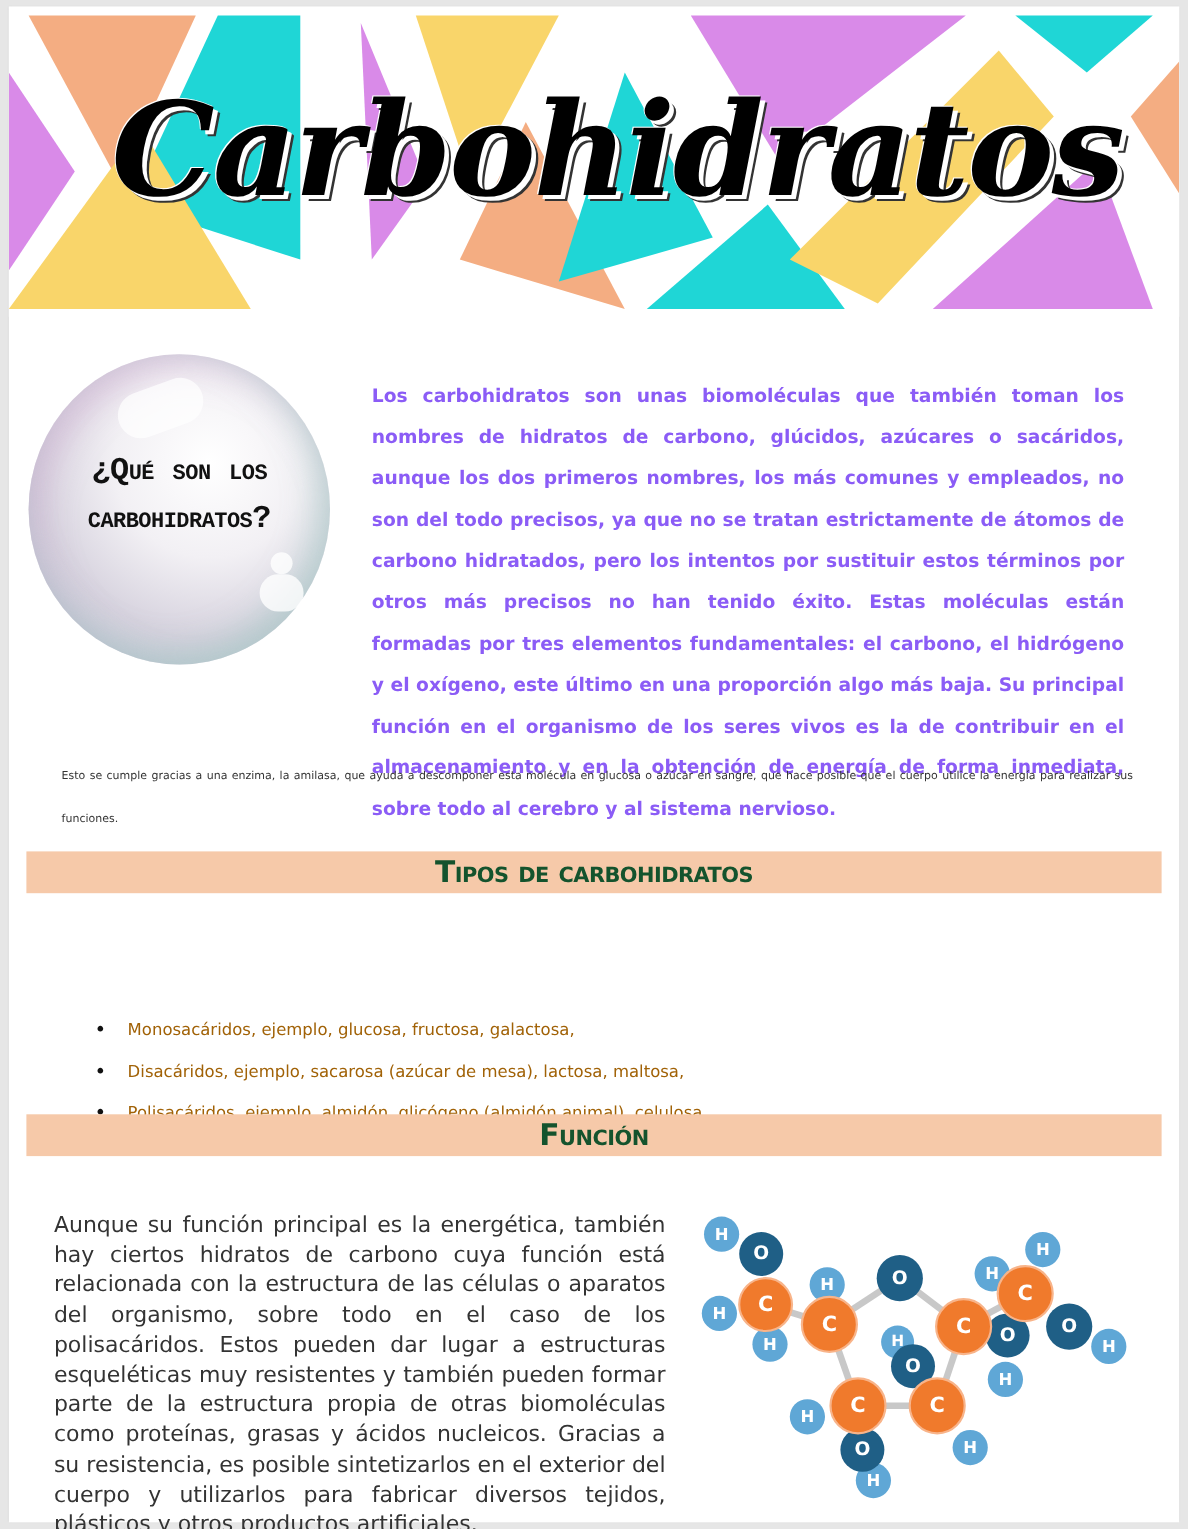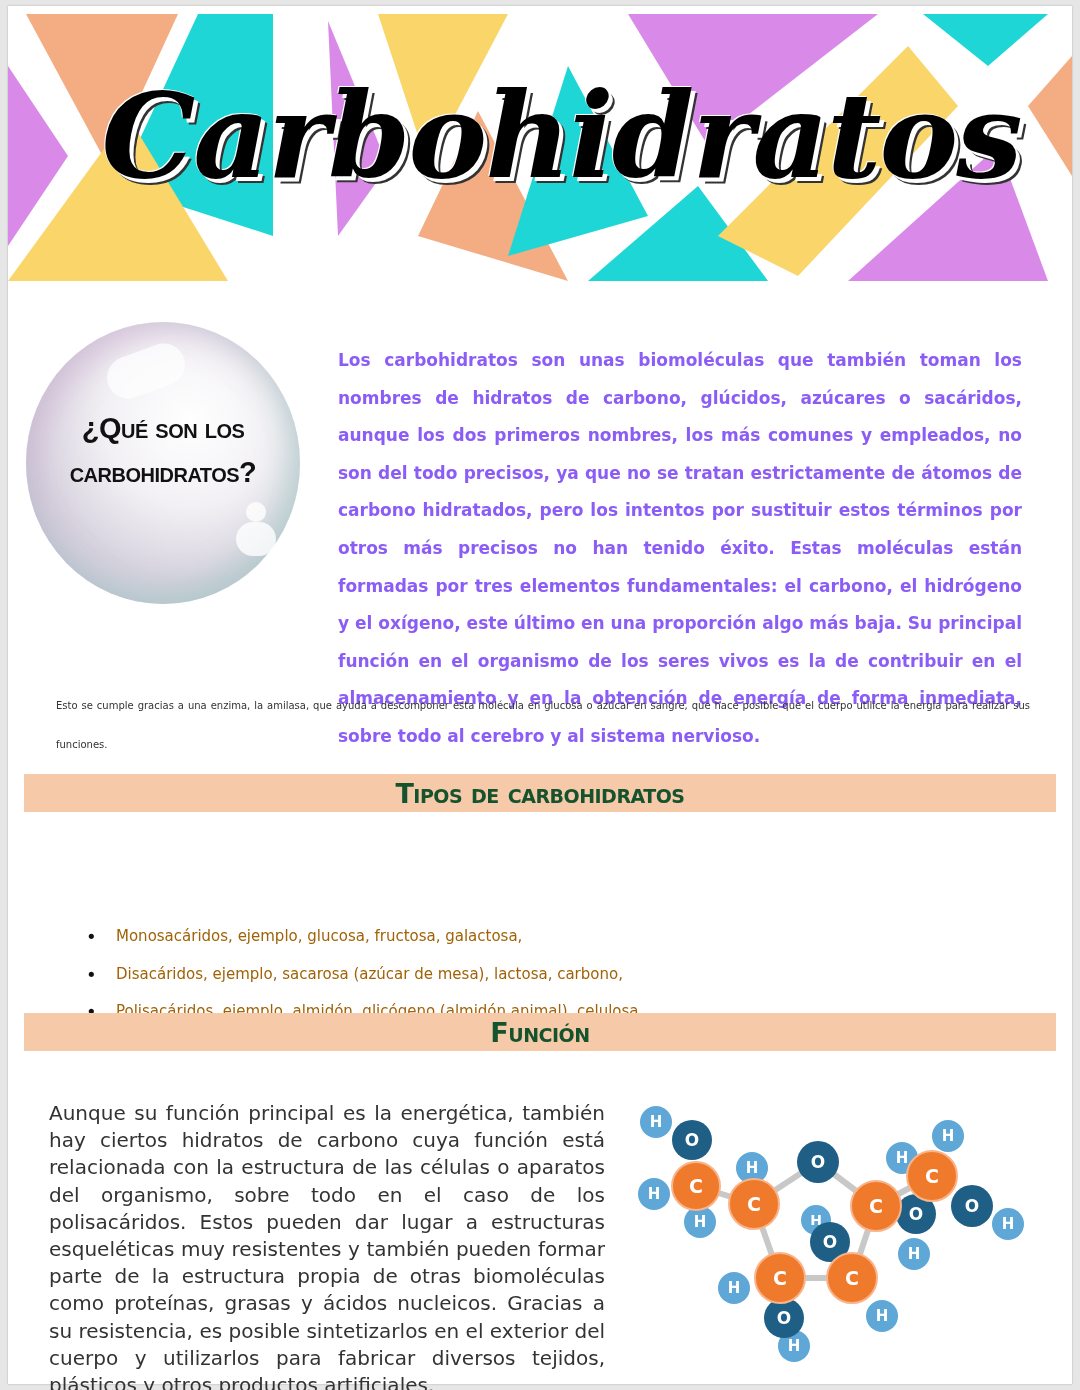--- a/index.html
+++ b/index.html
@@ -26,21 +26,21 @@
   .bubble {
     position:absolute; left:18px; top:316px; width:274px; height:282px; border-radius:50%;
     background: radial-gradient(circle at 60% 35%, #ffffff 0%, #f2f0f4 35%, #d6d2de 65%, #b9c9d2 100%);
     box-shadow: inset -10px -10px 30px rgba(150,200,190,0.5), inset 10px 10px 30px rgba(210,170,210,0.5);
   }
   .bubble .hl1 { position:absolute; left:80px; top:28px; width:80px; height:42px; border-radius:40px; background:rgba(255,255,255,0.7); transform:rotate(-20deg); }
   .bubble .hl2 { position:absolute; left:210px; top:200px; width:40px; height:34px; border-radius:20px; background:rgba(255,255,255,0.8); }
   .bubble .hl3 { position:absolute; left:220px; top:180px; width:20px; height:20px; border-radius:50%; background:rgba(255,255,255,0.8); }
   .bubble-text {
     position:absolute; left:0; top:84px; width:274px; text-align:center;
-    font-family:Liberation Sans, sans-serif; font-weight:bold; font-size:29px; line-height:44px;
+    font-family:Liberation Mono, monospace; font-weight:bold; font-size:29px; line-height:44px;
     color:#111; font-variant:small-caps; letter-spacing:-0.5px;
   }
   .p1 {
     position:absolute; left:330px; top:336px; width:684px;
     font-size:17px; line-height:37.6px; text-align:justify; color:#8b5cf6;font-weight:bold;
   }
   .p2 {
     position:absolute; left:48px; top:680px; width:974px;
     font-size:10px; line-height:39px; text-align:justify; color:#333;
   }
@@ -110,21 +110,21 @@
   <p class="p1" style="margin:0">Los carbohidratos son unas biomoléculas que también toman los nombres de hidratos de carbono, glúcidos, azúcares o sacáridos, aunque los dos primeros nombres, los más comunes y empleados, no son del todo precisos, ya que no se tratan estrictamente de átomos de carbono hidratados, pero los intentos por sustituir estos términos por otros más precisos no han tenido éxito. Estas moléculas están formadas por tres elementos fundamentales: el carbono, el hidrógeno y el oxígeno, este último en una proporción algo más baja. Su principal función en el organismo de los seres vivos es la de contribuir en el almacenamiento y en la obtención de energía de forma inmediata, sobre todo al cerebro y al sistema nervioso.</p>
   <p class="p2" style="margin:0">Esto se cumple gracias a una enzima, la amilasa, que ayuda a descomponer esta molécula en glucosa o azúcar en sangre, que hace posible que el cuerpo utilice la energía para realizar sus funciones.</p>
 
   <div class="section-bar bar1">
     <span>Tipos de carbohidratos</span>
   </div>
 
 
   <ul class="list">
     <li>Monosacáridos, ejemplo, glucosa, fructosa, galactosa,</li>
-    <li>Disacáridos, ejemplo, sacarosa (azúcar de mesa), lactosa, carbono,</li>
+    <li>Disacáridos, ejemplo, sacarosa (azúcar de mesa), lactosa, maltosa,</li>
     <li>Polisacáridos, ejemplo, almidón, glicógeno (almidón animal), celulosa.</li>
   </ul>
 
   <div class="section-bar bar2">
     <span>Función</span>
   </div>
 
   <p class="p4" style="margin:0">Aunque su función principal es la energética, también hay ciertos hidratos de carbono cuya función está relacionada con la estructura de las células o aparatos del organismo, sobre todo en el caso de los polisacáridos. Estos pueden dar lugar a estructuras esqueléticas muy resistentes y también pueden formar parte de la estructura propia de otras biomoléculas como proteínas, grasas y ácidos nucleicos. Gracias a su resistencia, es posible sintetizarlos en el exterior del cuerpo y utilizarlos para fabricar diversos tejidos, plásticos y otros productos artificiales.</p>
 
   <svg class="molecule" width="420" height="280" viewBox="0 0 420 280">

